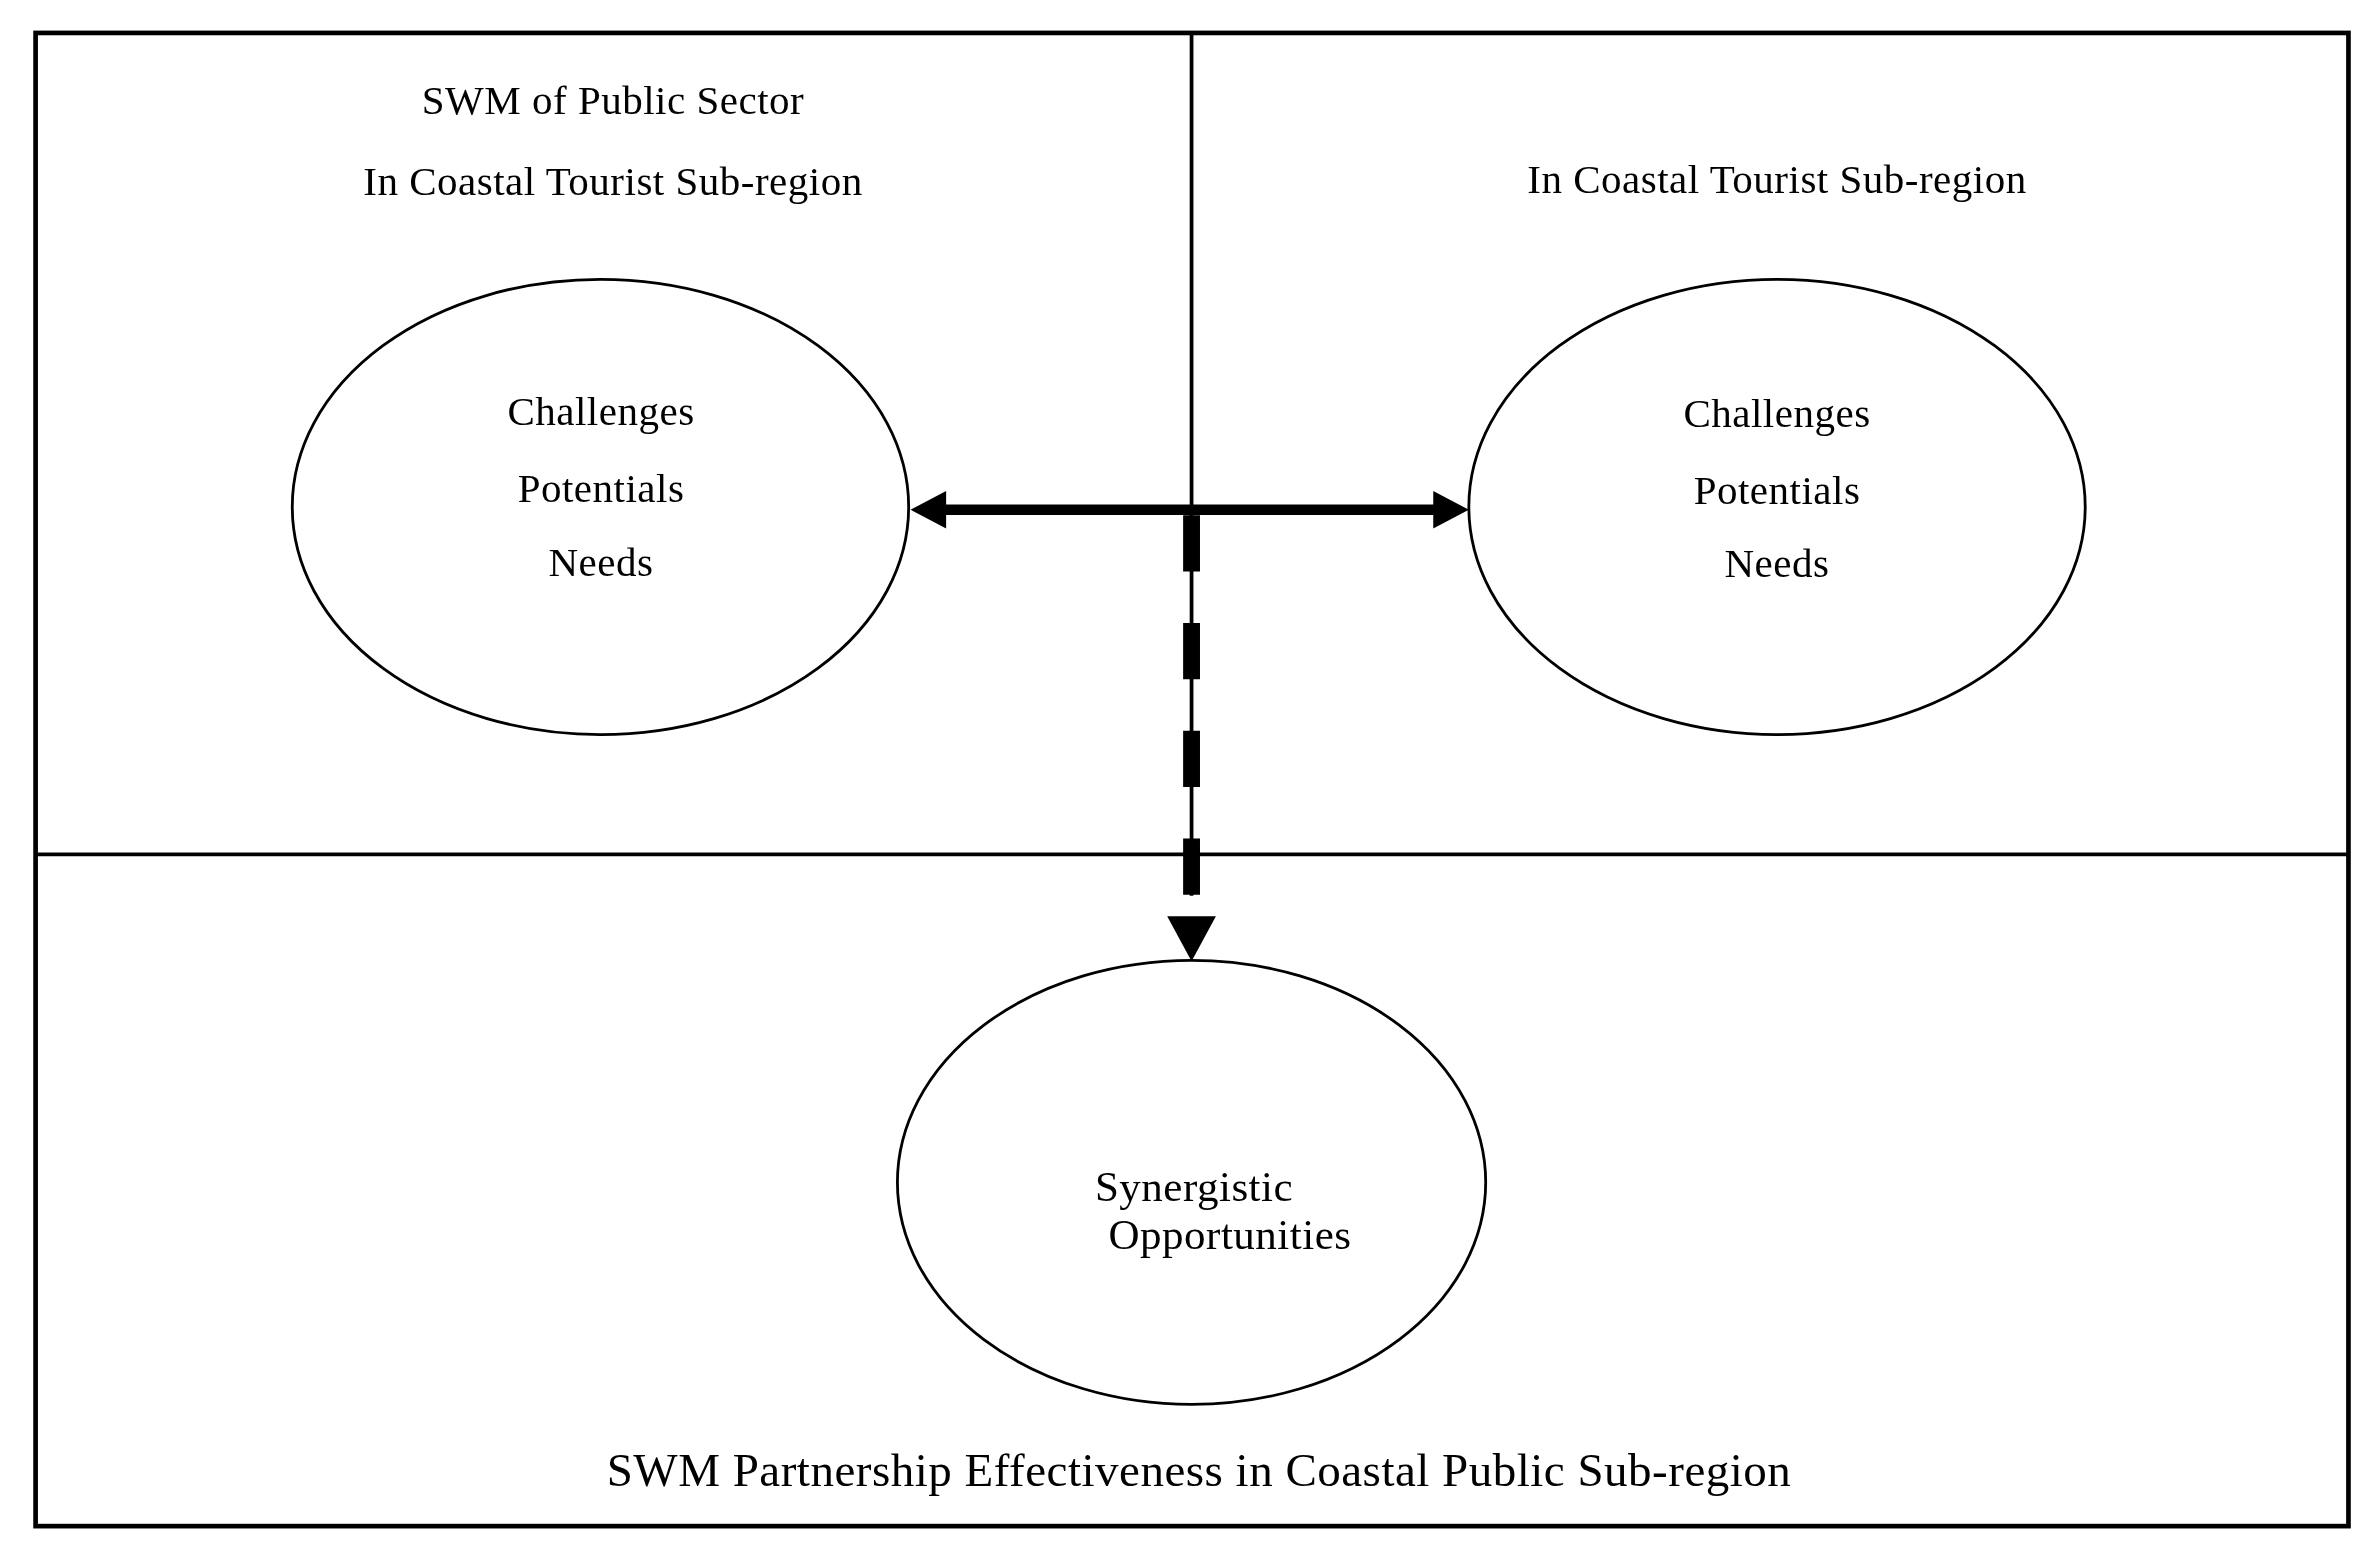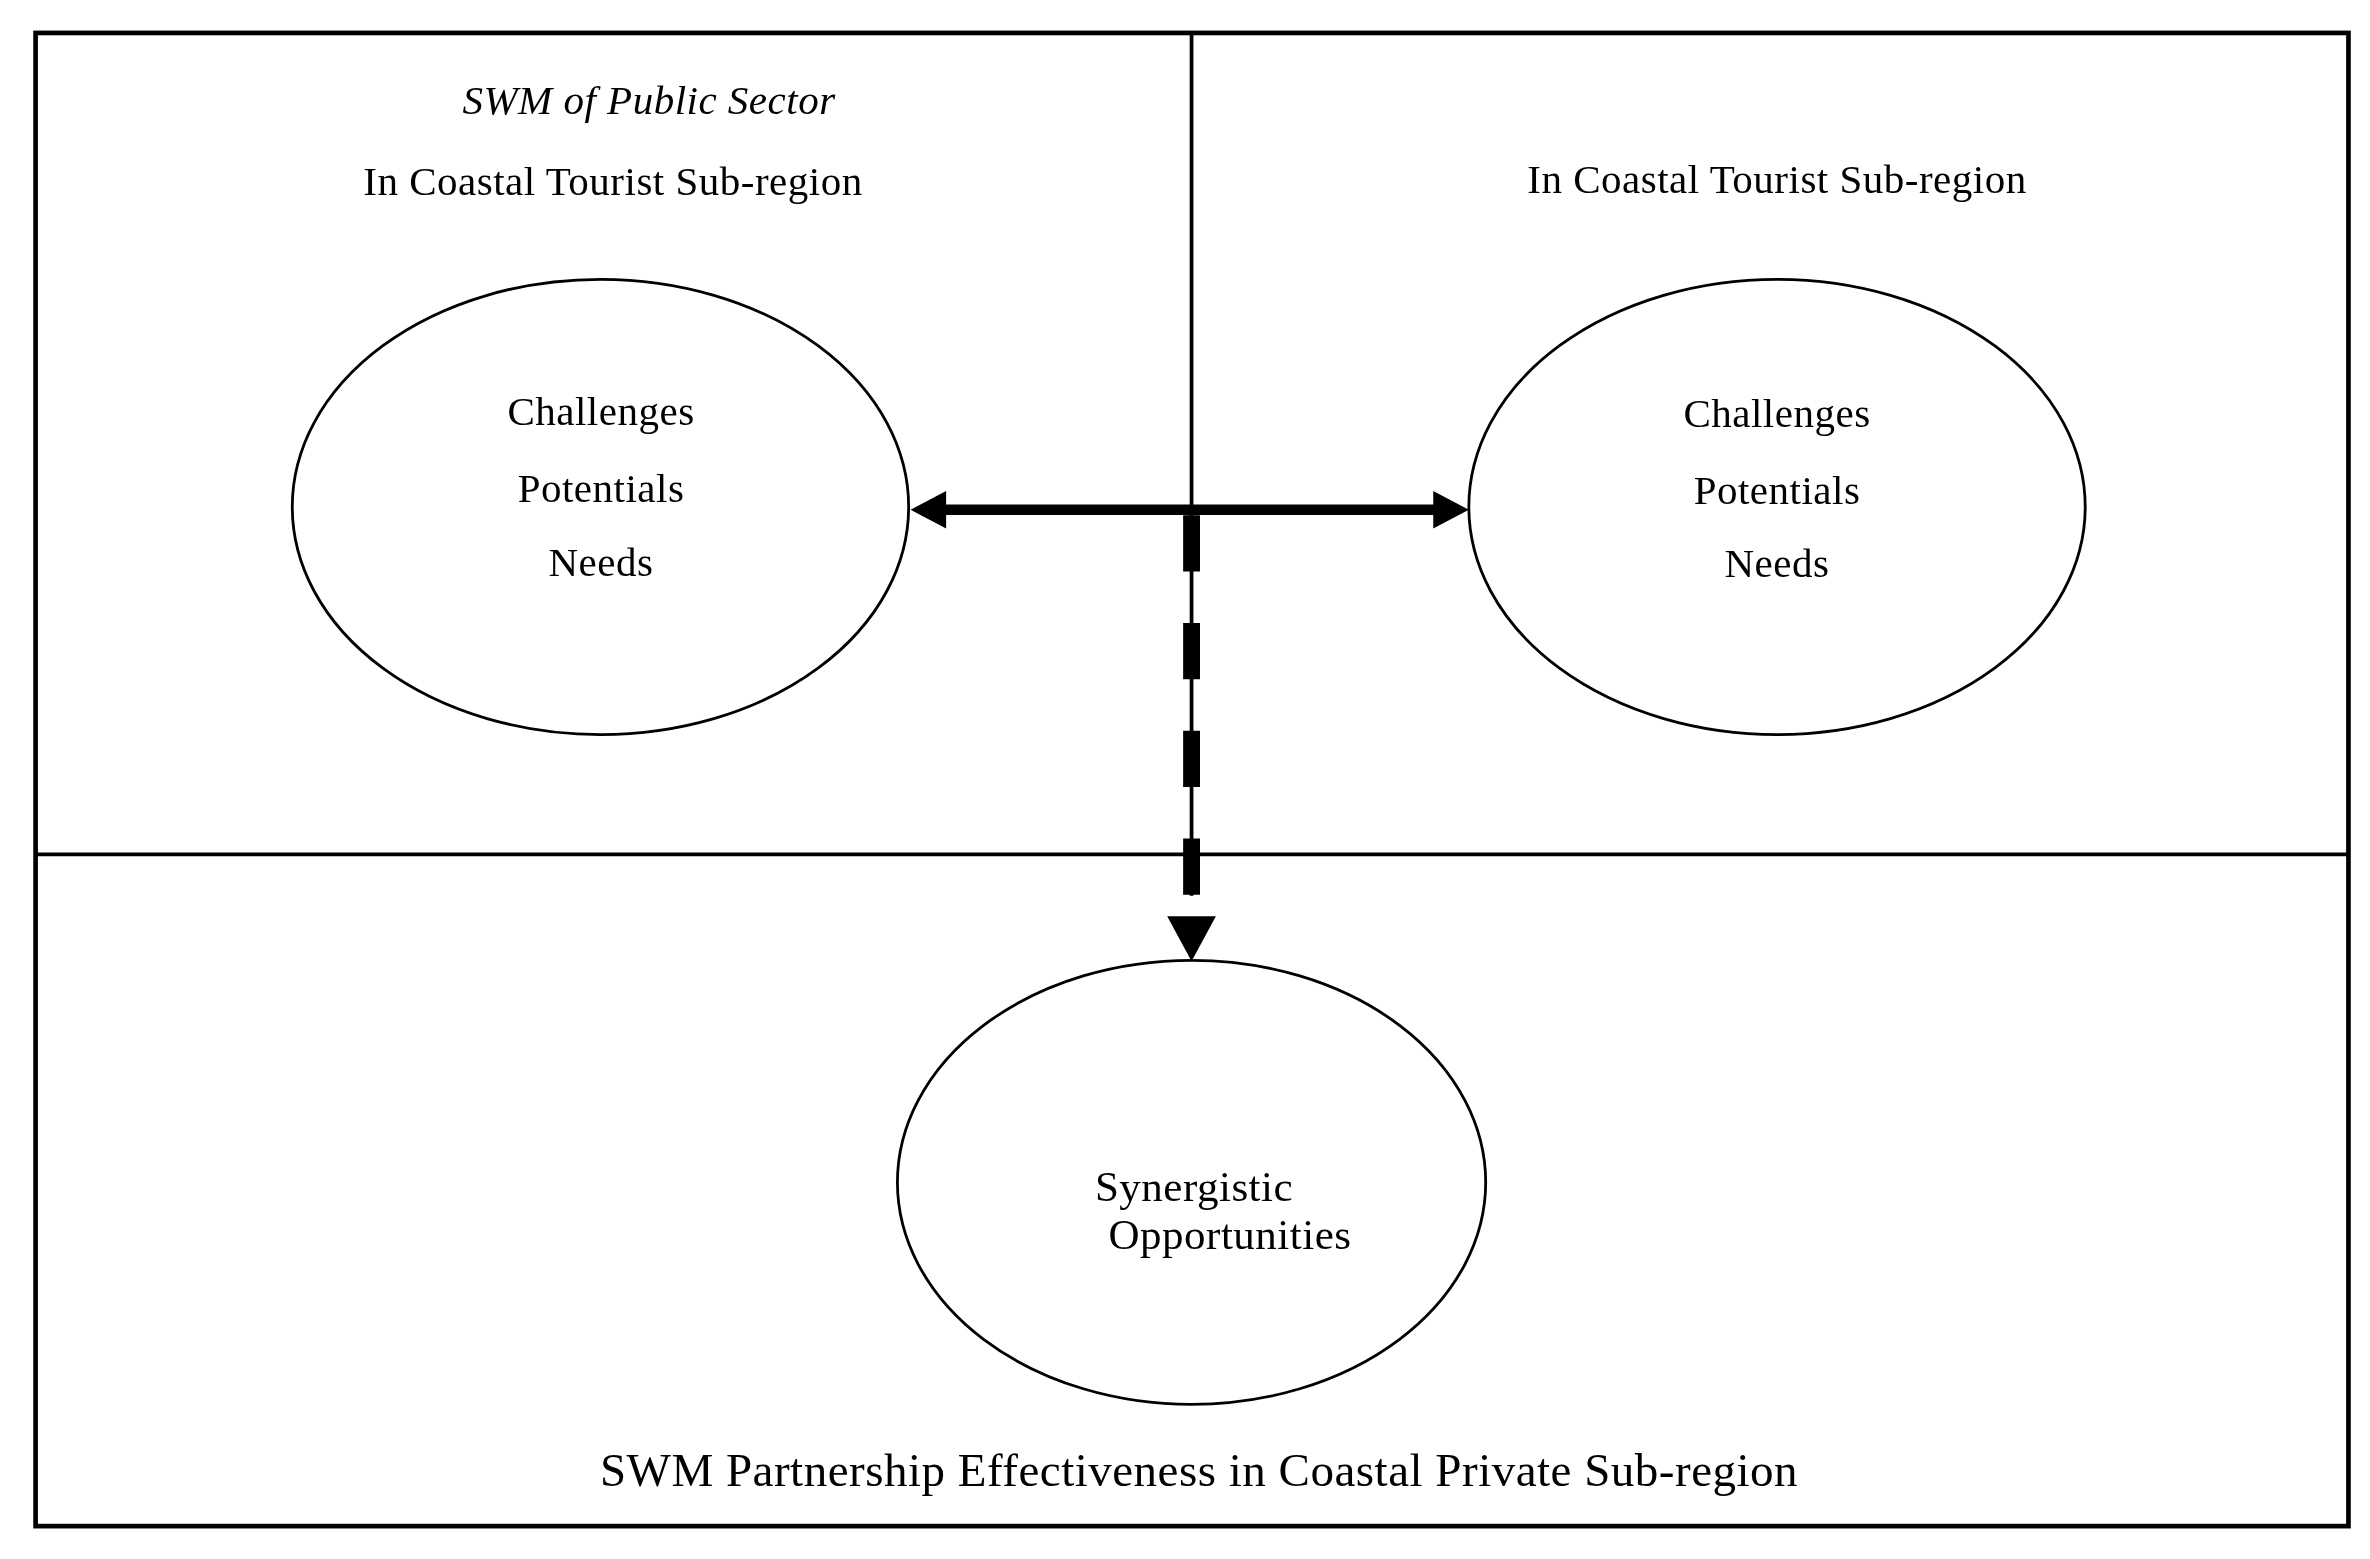--- a/index.html
+++ b/index.html
@@ -50,30 +50,30 @@
 
     <line x1="1002" y1="544" x2="1538" y2="544" stroke="currentColor" stroke-width="11"></line>
     <polygon points="972,544 1010,524 1010,564" fill="currentColor"></polygon>
     <polygon points="1568,544 1530,524 1530,564" fill="currentColor"></polygon>
 
     <line x1="1272" y1="544" x2="1272" y2="956" stroke="currentColor" stroke-width="4"></line>
     <line x1="1272" y1="550" x2="1272" y2="956" stroke="currentColor" stroke-width="18" stroke-dasharray="60 55"></line>
     <polygon points="1272,1026 1246,978 1298,978" fill="currentColor"></polygon>
   </svg>
 
-  <div class="txt quad-title" style="left:649px; top:101px;font-style:italic;">SWM of Public Sector</div>
+  <div class="txt quad-title" style="left:613px; top:101px;">SWM of Public Sector</div>
   <div class="txt quad-title" style="left:613px; top:182px;">In Coastal Tourist Sub-region</div>
   <div class="txt ellipse-item" style="left:601px; top:412px;">Challenges</div>
   <div class="txt ellipse-item" style="left:601px; top:489px;">Potentials</div>
   <div class="txt ellipse-item" style="left:601px; top:563px;">Needs</div>
 
   <div class="txt quad-title" style="left:1777px; top:180px;">In Coastal Tourist Sub-region</div>
   <div class="txt ellipse-item" style="left:1777px; top:414px;">Challenges</div>
   <div class="txt ellipse-item" style="left:1777px; top:491px;">Potentials</div>
   <div class="txt ellipse-item" style="left:1777px; top:564px;">Needs</div>
 
   <div class="txt synergy-line" style="left:1194px; top:1179px;margin-top:8px;">Synergistic</div>
   <div class="txt synergy-line" style="left:1196px; top:1235px;margin-left:34px;">Opportunities</div>
 
-  <div class="txt caption" style="left:1199px; top:1471px;">SWM Partnership Effectiveness in Coastal Private Sub-region</div>
+  <div class="txt caption" style="left:1199px; top:1471px;">SWM Partnership Effectiveness in Coastal Public Sub-region</div>
 
 </div>
 
 
 </body></html>

